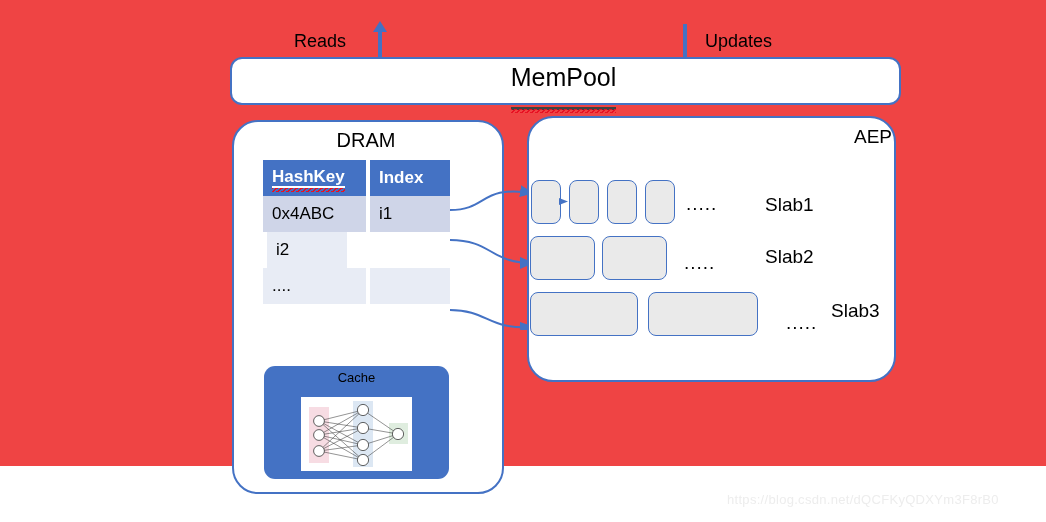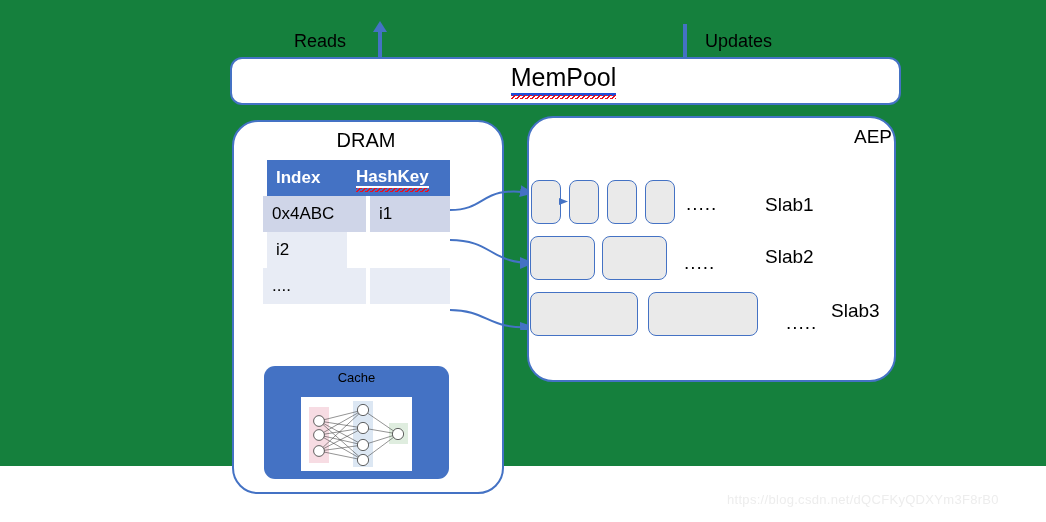--- a/index.html
+++ b/index.html
@@ -1,31 +1,31 @@
 <!DOCTYPE html>
 <html><head>
 <meta charset="utf-8">
 <style>
   html,body{margin:0;padding:0;background:#ffffff;}
   body{width:1046px;height:522px;overflow:hidden;
        font-family:"Liberation Sans","DejaVu Sans",sans-serif;color:#000;}
-  #stage{position:relative;width:1046px;height:466px;background:#15803d;}
+  #stage{position:relative;width:1046px;height:466px;background:#ef4444;}
 
   .lbl{position:absolute;white-space:nowrap;}
 
   
   #reads-label{left:294px;top:31px;font-size:18px;}
   #updates-label{left:705px;top:31px;font-size:18px;}
 
   
   #mempool-box{position:absolute;left:230px;top:57px;width:667px;height:44px;
                border:2px solid #4472C4;border-radius:12px;background:#fff;}
   #mempool-title{position:absolute;left:230px;top:63px;width:667px;
                  text-align:center;font-size:25px;}
-  #mempool-title .sq{border-bottom:3px solid #1d4ed8;padding-bottom:1px;
+  #mempool-title .sq{border-bottom:3px solid #404040;padding-bottom:15px;
                      position:relative;display:inline-block;}
   .squiggle::after{content:"";position:absolute;left:0;right:0;bottom:-6px;height:4px;
       background-image:
         repeating-linear-gradient(135deg,#e81123 0 1.2px,transparent 1.2px 2.6px);
       background-size:5px 4px;}
 
   
   .v-arrow{position:absolute;width:4px;background:#4472C4;}
   .arrow-head-up,.arrow-head-dn{position:absolute;width:0;height:0;
       border-left:7px solid transparent;border-right:7px solid transparent;}
@@ -91,24 +91,24 @@
   <div id="mempool-box"></div>
   <div id="mempool-title">
     <span class="sq squiggle">MemPool</span>
   </div>
 
   <div id="dram-box"></div>
   <div id="dram-title">DRAM</div>
 
   <div id="hash-table">
     <div class="trow thead">
-      <div class="tcell c-idx">Index</div>
       <div class="tcell c-key">
         <span class="hk squiggle">HashKey</span>
       </div>
+      <div class="tcell c-idx">Index</div>
     </div>
 
     <div class="trow r-dark">
       <div class="tcell c-key">0x4ABC</div>
       <div class="tcell c-idx">i1</div>
     </div>
     <div class="trow r-light">
       <div class="tcell c-idx">i2</div>
     </div>
     <div class="trow r-light">

